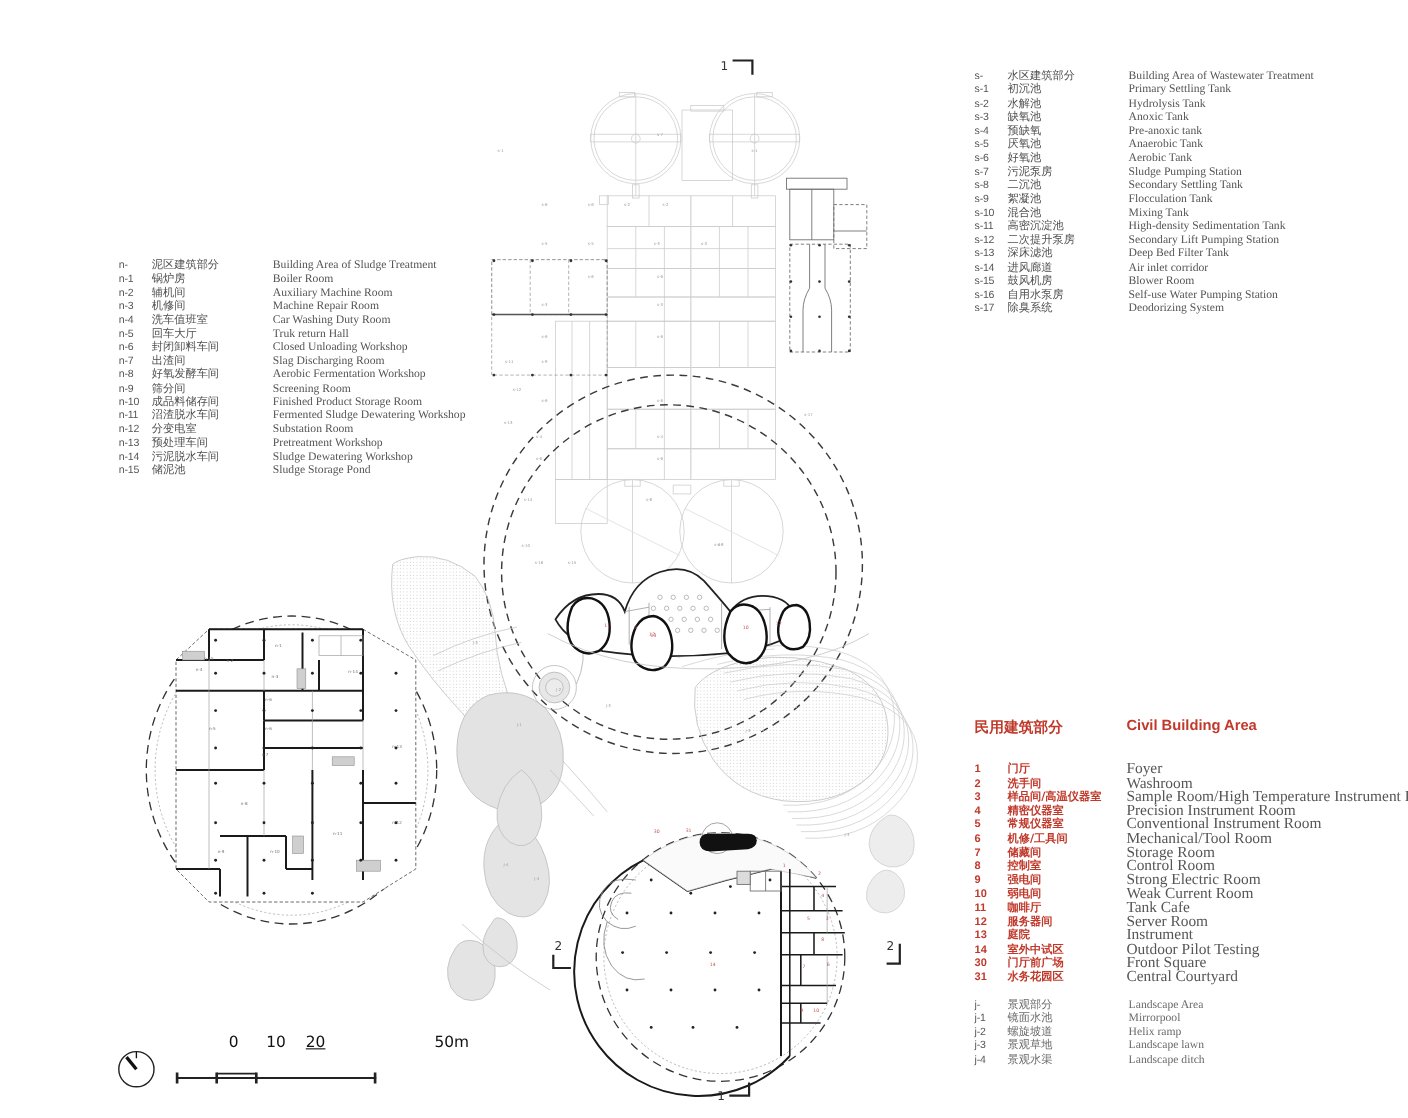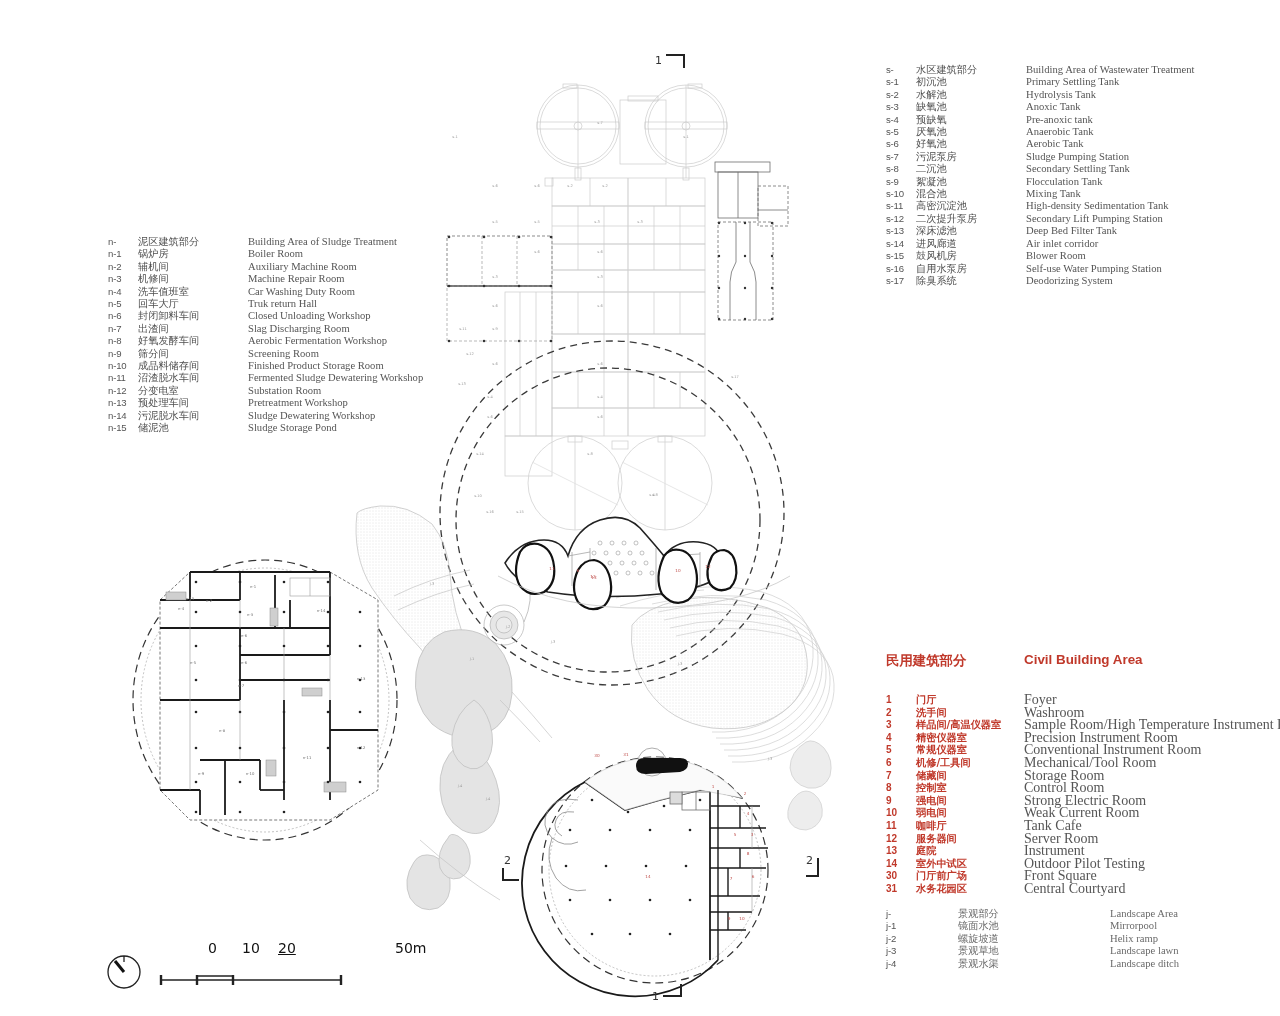--- a/index.html
+++ b/index.html
@@ -10,21 +10,21 @@
   
   .legend{position:absolute;font-size:10.5px;line-height:12.4px;color:#555;}
   .legend .row{display:flex;white-space:nowrap;}
   .legend .code{width:30px;flex:0 0 30px;font-family:"Liberation Sans",sans-serif;font-size:9.6px;letter-spacing:-0.2px;}
   .legend .cn{width:110px;flex:0 0 110px;font-family:Liberation Sans, sans-serif;font-size:10.2px;color:#4f4f4f;}
   .legend .en{font-family:"Liberation Serif",serif;font-size:10.6px;color:#555;}
 
   #legend-sludge{left:108px;top:236px;}
   #legend-water{left:886px;top:64px;}
   #legend-landscape{left:886px;top:908px;}
-  #legend-landscape .cn,#legend-landscape .en{color:#6a6a6a;margin-left:42px;}
+  #legend-landscape .cn,#legend-landscape .en{color:#6a6a6a;}
 
   
   #legend-civil{position:absolute;left:886px;top:652px;}
   #legend-civil .title{display:flex;margin-bottom:24px;}
   #legend-civil .title .t-cn{width:138px;flex:0 0 138px;color:#c0392b;
       font-family:"DejaVu Sans",sans-serif;font-size:13.4px;font-weight:bold;}
   #legend-civil .title .t-en{color:#c0392b;font-family:"Liberation Sans",sans-serif;
       font-size:13.4px;font-weight:bold;}
   #legend-civil .row{display:flex;white-space:nowrap;line-height:12.6px;}
   #legend-civil .code{width:30px;flex:0 0 30px;color:#c0392b;

